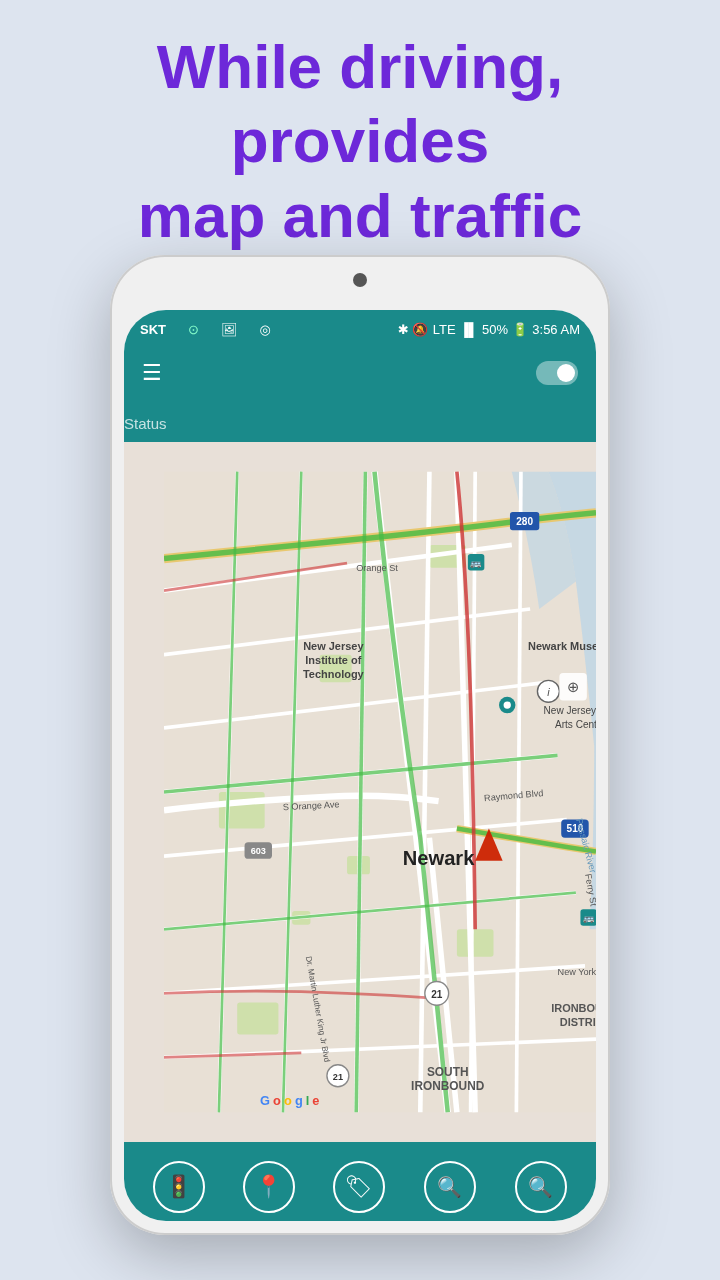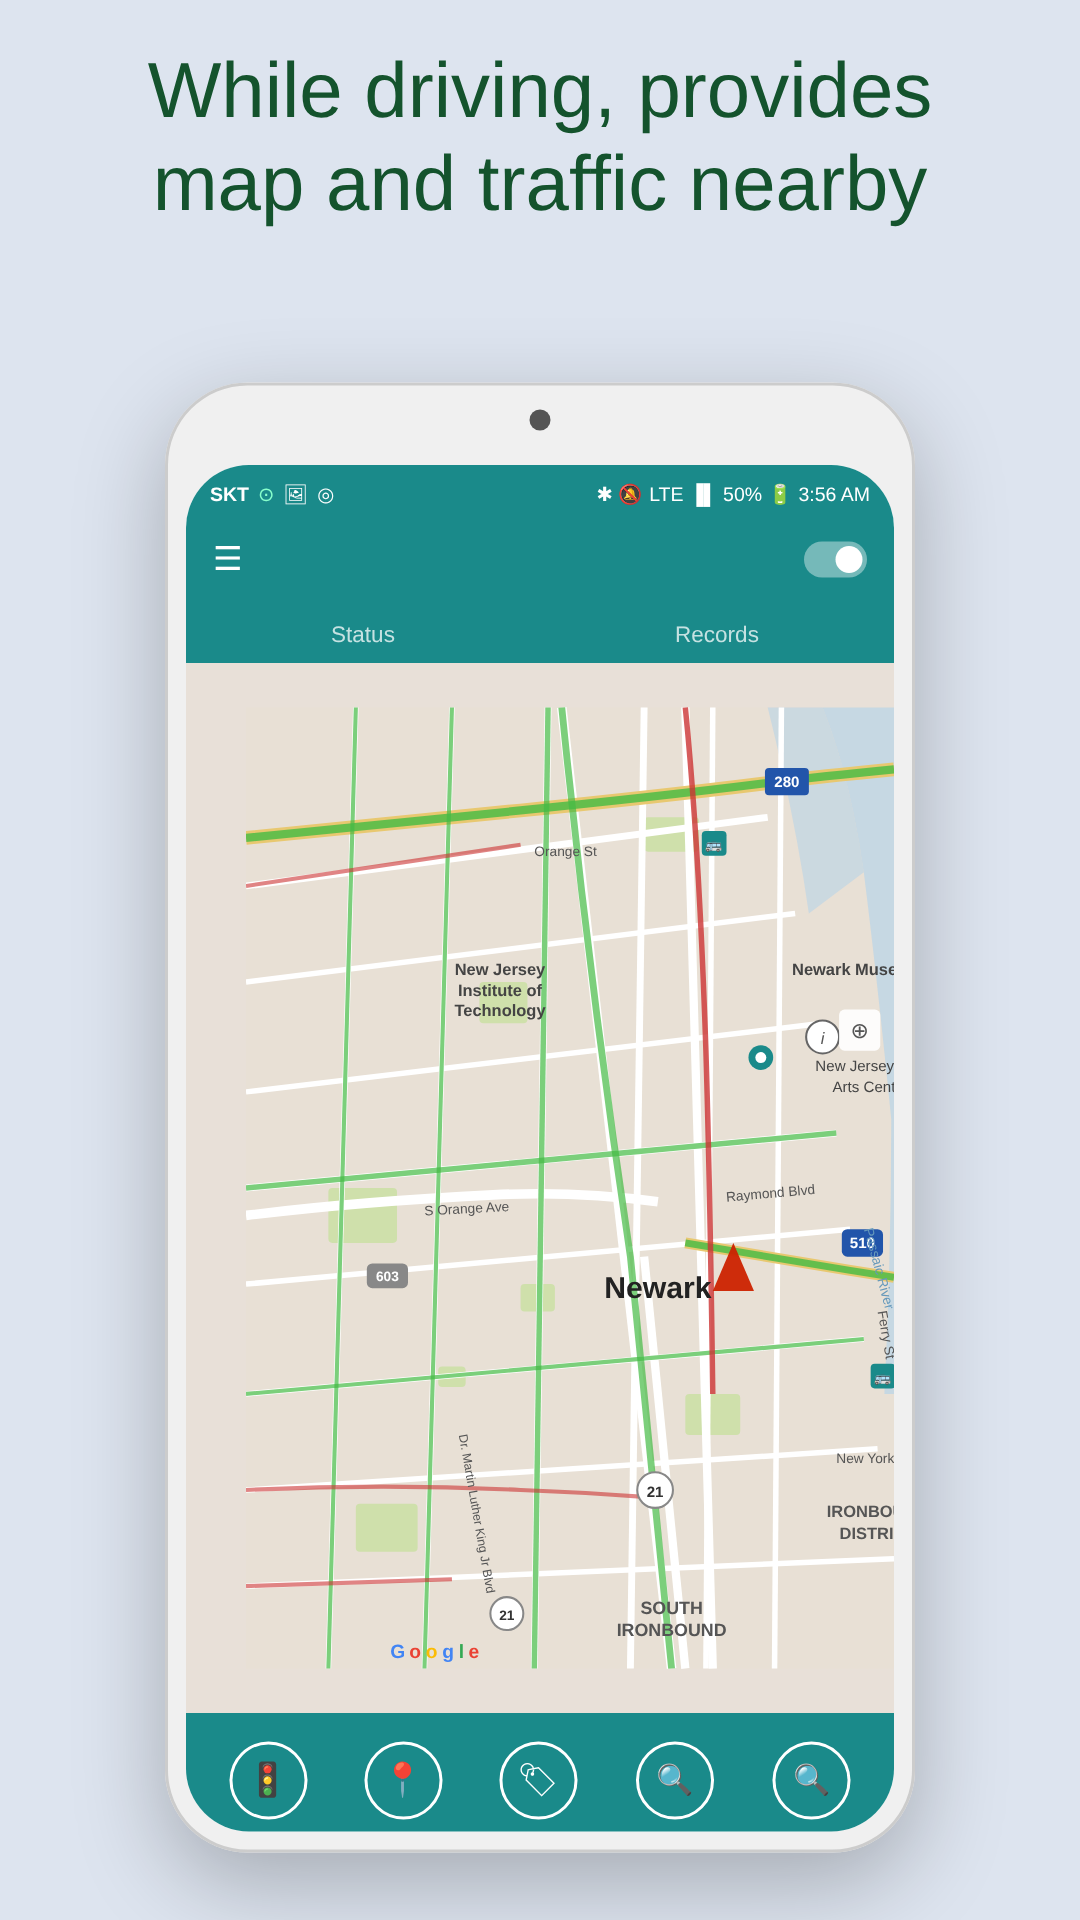--- a/index.html
+++ b/index.html
@@ -15,23 +15,23 @@
     
     .headline {
       position: absolute;
       top: 30px;
       left: 0; right: 0;
       text-align: center;
       padding: 0 40px;
       line-height: 1.2;
     }
     .headline-text {
-      font-size: 52px;
-      font-weight: 400;
-      color: #14532d;
+      font-size: 62px;
+      font-weight: 700;
+      color: #6d28d9;
     }
 
     
     .phone-frame {
       position: absolute;
       top: 255px;
       left: 50%;
       transform: translateX(-50%);
       width: 500px;
       height: 980px;
@@ -57,21 +57,21 @@
     .status-bar {
       background: #1a8a8a;
       height: 38px;
       display: flex;
       align-items: center;
       justify-content: space-between;
       padding: 0 16px;
       color: white;
       font-size: 13px;
     }
-    .status-left { display: flex; align-items: center; gap: 6px; }
+    .status-left { display: flex; align-items: center; gap: 22px; }
     .status-right { display: flex; align-items: center; gap: 4px; font-size: 13px; }
     .skt-text { font-weight: bold; font-size: 13px; }
 
     
     .app-toolbar {
       background: #1a8a8a;
       height: 50px;
       display: flex;
       align-items: center;
       justify-content: space-between;
@@ -98,21 +98,21 @@
 
     
     .tab-bar {
       background: #1a8a8a;
       height: 44px;
       display: flex;
       align-items: flex-end;
     }
     .tab-item {
       flex: 1;
-      text-align: center;
+      text-align: left;
       color: rgba(255,255,255,0.75);
       font-size: 15px;
       padding-bottom: 10px;
       cursor: pointer;
       position: relative;
     }
     .tab-item.active {
       color: white;
       font-weight: 600;
     }
@@ -223,23 +223,20 @@
       <span class="hamburger-icon">☰</span>
       <div class="toggle-switch">
         <div class="toggle-knob"></div>
       </div>
     </div>
 
     <div class="tab-bar">
       <div class="tab-item">
         <span>Status</span>
       </div>
-      <div class="tab-item">
-        <span>Records</span>
-      </div>
     </div>
 
     <div class="map-area">
       <svg class="map-svg" viewBox="0 0 472 700" xmlns="http://www.w3.org/2000/svg">
 
         <rect width="472" height="700" fill="#e8e0d5"></rect>
 
         <path d="M420,0 Q440,50 450,120 Q460,200 470,300 Q470,400 465,500 L472,500 L472,0 Z" fill="#b8d4e8" opacity="0.7"></path>
         <path d="M380,0 L420,0 Q440,50 450,120 L410,150 Q400,80 380,0Z" fill="#b8d4e8" opacity="0.6"></path>
 

